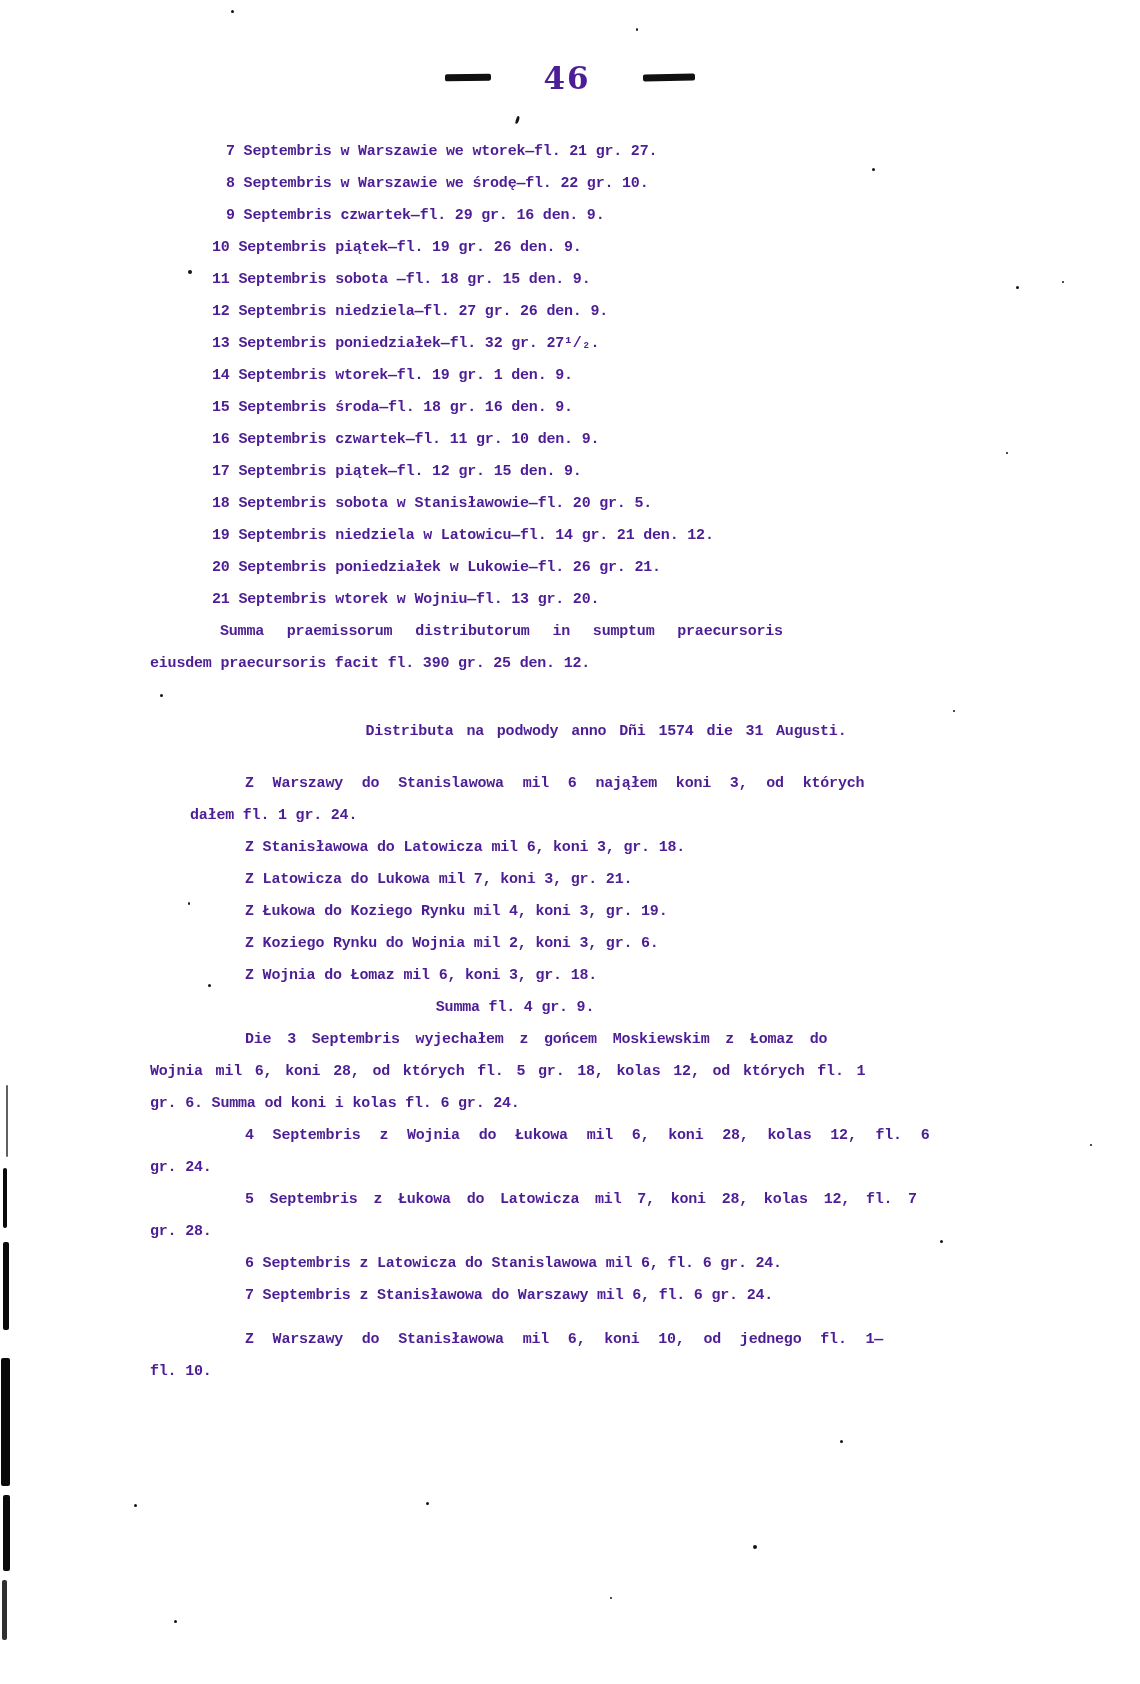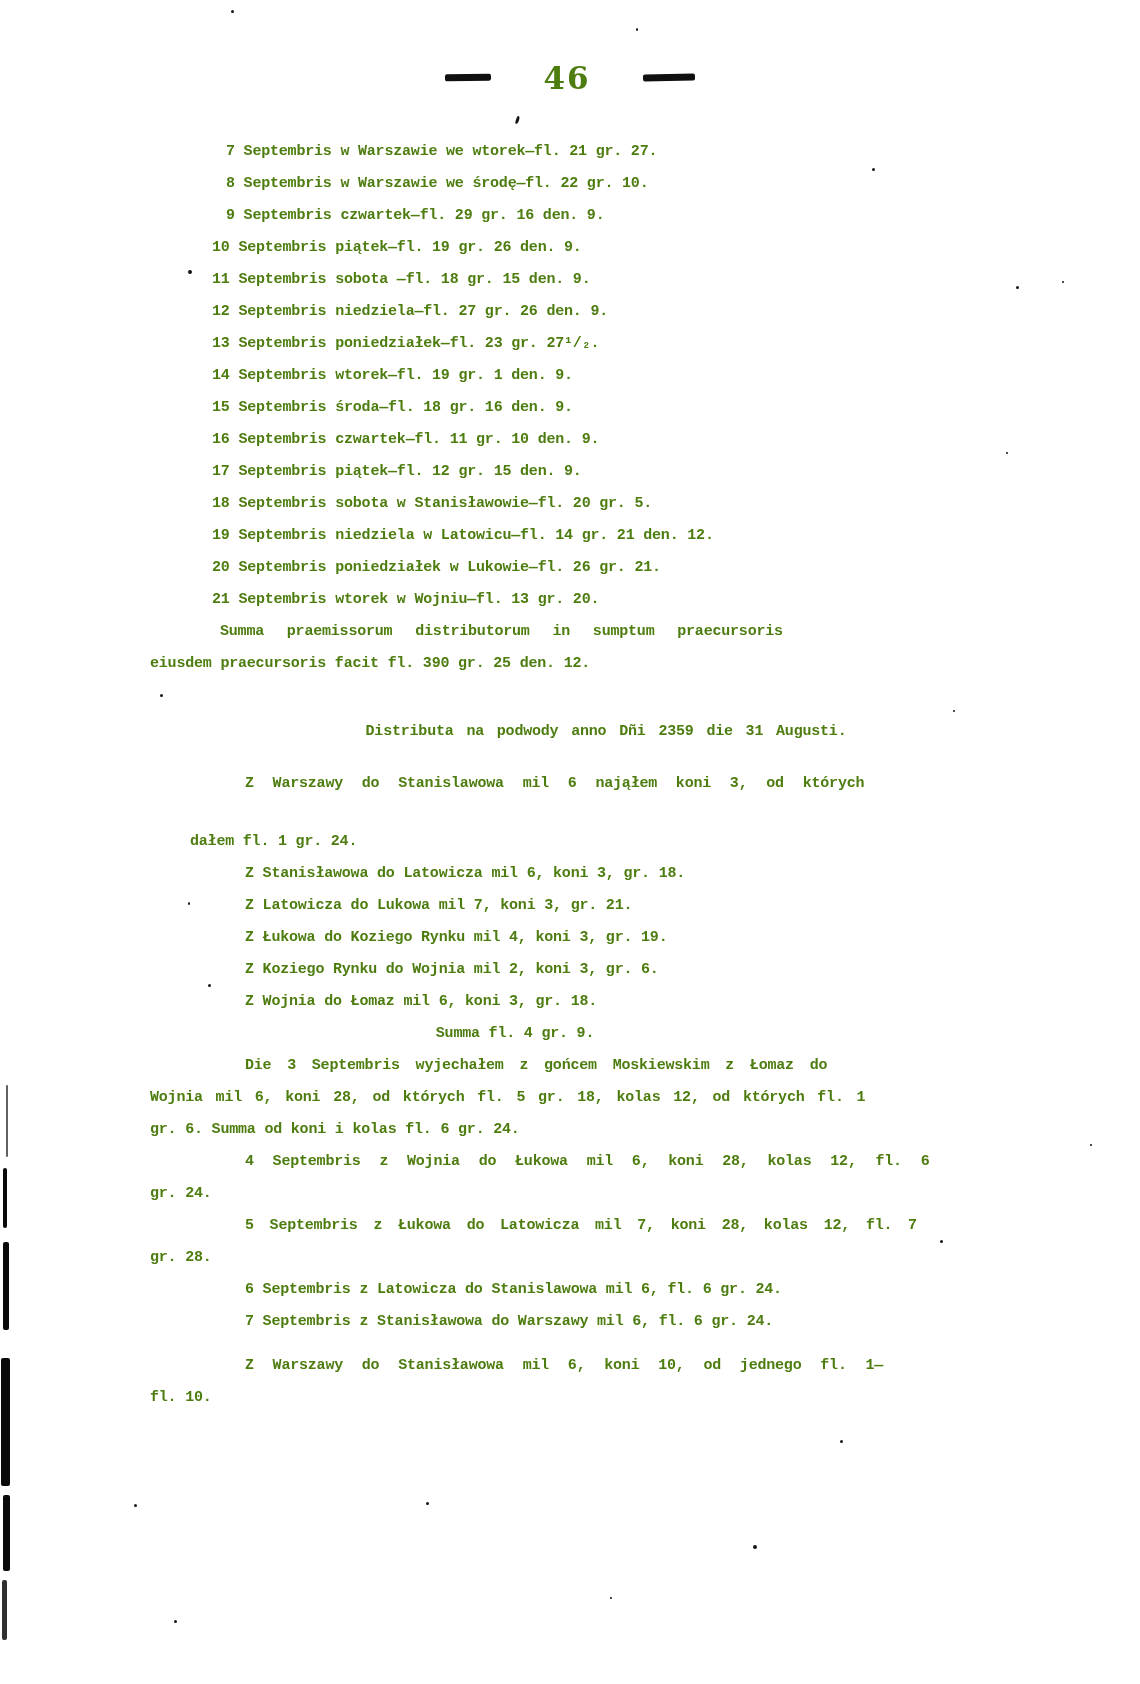--- a/index.html
+++ b/index.html
@@ -3,21 +3,21 @@
 <meta charset="utf-8">
 <style>
   html, body { margin: 0; padding: 0; background: #e8e8e8; }
   .page {
     position: relative;
     width: 1140px;
     height: 1684px;
     background: #ffffff;
     overflow: hidden;
     font-family: "DejaVu Serif", serif;
-    color: #4d7c0f;
+    color: #4c1d95;
   }
   
   .page-head {
     position: absolute;
     top: 60px; left: 0;
     width: 100%;
     text-align: center;
     font-weight: 700;
     font-size: 31px;
   }
@@ -44,21 +44,21 @@
     letter-spacing: -0.2px;
     font-family: Liberation Mono, monospace;
   }
   .line { white-space: nowrap; }
 
   .dates { padding-left: 62px; }
   .dates .line:nth-child(-n+3) { padding-left: 14px; }
 
   .hang   { padding-left: 70px; }   
   .indent { padding-left: 95px; }   
-  .half-indent { padding-left: 40px; margin-top: 26px; } 
+  .half-indent { padding-left: 40px; } 
 
   .j14 { word-spacing: 14px; }
   .j10 { word-spacing: 10px; }
   .j7  { word-spacing: 7px;  }
   .j4  { word-spacing: 4px;  }
 
   .center { text-align: center; white-space: nowrap; }
   .gap-lg { margin-top: 36px; }
   .gap-md { margin-top: 20px; }
   .gap-sm { margin-top: 12px; }
@@ -92,37 +92,37 @@
 
   <div class="content">
 
     <div class="dates">
       <div class="line">7 Septembris w Warszawie we wtorek—fl. 21 gr. 27.</div>
       <div class="line">8 Septembris w Warszawie we środę—fl. 22 gr. 10.</div>
       <div class="line">9 Septembris czwartek—fl. 29 gr. 16 den. 9.</div>
       <div class="line">10 Septembris piątek—fl. 19 gr. 26 den. 9.</div>
       <div class="line">11 Septembris sobota —fl. 18 gr. 15 den. 9.</div>
       <div class="line">12 Septembris niedziela—fl. 27 gr. 26 den. 9.</div>
-      <div class="line">13 Septembris poniedziałek—fl. 23 gr. 27¹/₂.</div>
+      <div class="line">13 Septembris poniedziałek—fl. 32 gr. 27¹/₂.</div>
       <div class="line">14 Septembris wtorek—fl. 19 gr. 1 den. 9.</div>
       <div class="line">15 Septembris środa—fl. 18 gr. 16 den. 9.</div>
       <div class="line">16 Septembris czwartek—fl. 11 gr. 10 den. 9.</div>
       <div class="line">17 Septembris piątek—fl. 12 gr. 15 den. 9.</div>
       <div class="line">18 Septembris sobota w Stanisławowie—fl. 20 gr. 5.</div>
       <div class="line">19 Septembris niedziela w Latowicu—fl. 14 gr. 21 den. 12.</div>
       <div class="line">20 Septembris poniedziałek w Lukowie—fl. 26 gr. 21.</div>
       <div class="line">21 Septembris wtorek w Wojniu—fl. 13 gr. 20.</div>
     </div>
 
     <div>
       <div class="line hang j14">Summa praemissorum distributorum in sumptum praecursoris</div>
       <div class="line">eiusdem praecursoris facit fl. 390 gr. 25 den. 12.</div>
     </div>
 
-    <div class="center gap-lg j4">Distributa na podwody anno Dñi 2359 die 31 Augusti.</div>
+    <div class="center gap-lg j4">Distributa na podwody anno Dñi 1574 die 31 Augusti.</div>
 
     <div class="gap-md">
       <div class="line indent j10">Z Warszawy do Stanislawowa mil 6 nająłem koni 3, od których</div>
       <div class="line half-indent">dałem fl. 1 gr. 24.</div>
     </div>
 
     <div>
       <div class="line indent">Z Stanisławowa do Latowicza mil 6, koni 3, gr. 18.</div>
       <div class="line indent">Z Latowicza do Lukowa mil 7, koni 3, gr. 21.</div>
       <div class="line indent">Z Łukowa do Koziego Rynku mil 4, koni 3, gr. 19.</div>

